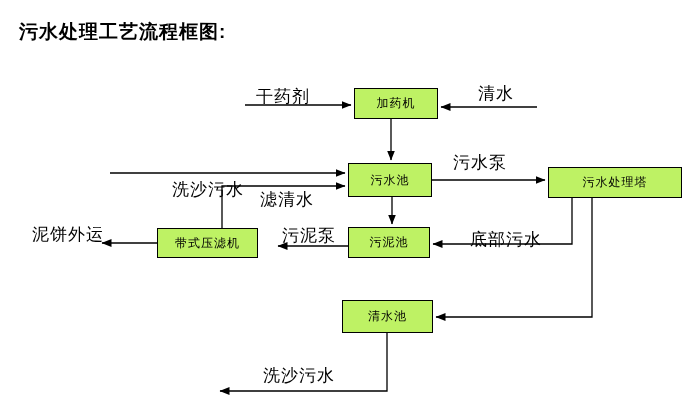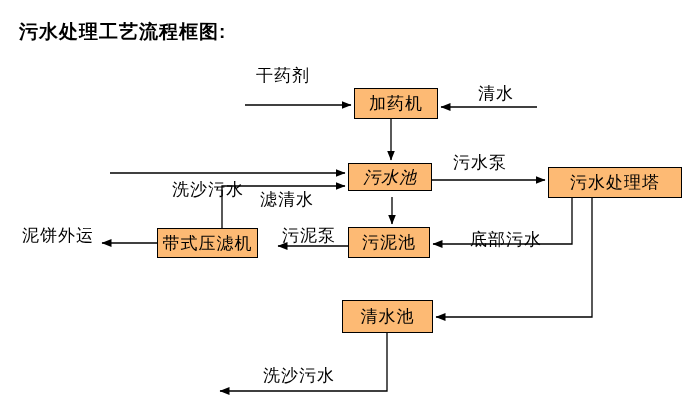--- a/index.html
+++ b/index.html
@@ -23,25 +23,25 @@
     white-space: nowrap;
   }
   #wires {
     position: absolute;
     left: 0; top: 0;
   }
   .node {
     position: absolute;
     box-sizing: border-box;
     border: 1.5px solid #000000;
-    background: #fdba74;
+    background: #bef264;
     display: flex;
     align-items: center;
     justify-content: center;
-    font-size: 17px;
+    font-size: 12px;
     letter-spacing: 1px;
     white-space: nowrap;
   }
   .flow-label {
     position: absolute;
     font-size: 17px;
     letter-spacing: 1px;
     white-space: nowrap;
     line-height: 1;
   }
@@ -67,29 +67,29 @@
     <path d="M432,180 H545" stroke="#000000" stroke-width="1.3" fill="none" marker-end="url(#arrow)"></path>
     <path d="M392,197 V224" stroke="#000000" stroke-width="1.3" fill="none" marker-end="url(#arrow)"></path>
     <path d="M350,246 H278" stroke="#000000" stroke-width="1.3" fill="none" marker-end="url(#arrow)"></path>
     <path d="M157,243 H102" stroke="#000000" stroke-width="1.3" fill="none" marker-end="url(#arrow)"></path>
     <path d="M572,198 V244 H433" stroke="#000000" stroke-width="1.3" fill="none" marker-end="url(#arrow)"></path>
     <path d="M592,198 V317 H436" stroke="#000000" stroke-width="1.3" fill="none" marker-end="url(#arrow)"></path>
     <path d="M387,333 V391 H220" stroke="#000000" stroke-width="1.3" fill="none" marker-end="url(#arrow)"></path>
   </svg>
 
   <div class="node" style="left:354px; top:88px; width:84px; height:31px;">加药机</div>
-  <div class="node" style="left:348px; top:163px; width:84px; height:28px;font-style:italic;">污水池</div>
+  <div class="node" style="left:348px; top:163px; width:84px; height:34px;">污水池</div>
   <div class="node" style="left:548px; top:167px; width:134px; height:31px;">污水处理塔</div>
   <div class="node" style="left:157px; top:228px; width:101px; height:30px;">带式压滤机</div>
   <div class="node" style="left:348px; top:227px; width:82px; height:31px;">污泥池</div>
   <div class="node" style="left:342px; top:300px; width:91px; height:33px;">清水池</div>
 
-  <div class="flow-label" style="left:256px; top:67px;">干药剂</div>
+  <div class="flow-label" style="left:256px; top:88px;">干药剂</div>
   <div class="flow-label" style="left:478px; top:85px;">清水</div>
   <div class="flow-label" style="left:172px; top:155px;margin-top:26px;">洗沙污水</div>
   <div class="flow-label" style="left:260px; top:191px;">滤清水</div>
   <div class="flow-label" style="left:453px; top:154px;">污水泵</div>
   <div class="flow-label" style="left:282px; top:227px;">污泥泵</div>
   <div class="flow-label" style="left:470px; top:225px;margin-top:6px;">底部污水</div>
-  <div class="flow-label" style="left:22px; top:227px;">泥饼外运</div>
+  <div class="flow-label" style="left:32px; top:227px;font-family:Liberation Mono, monospace;">泥饼外运</div>
   <div class="flow-label" style="left:263px; top:367px;">洗沙污水</div>
 
 </div>
 
 </body></html>

